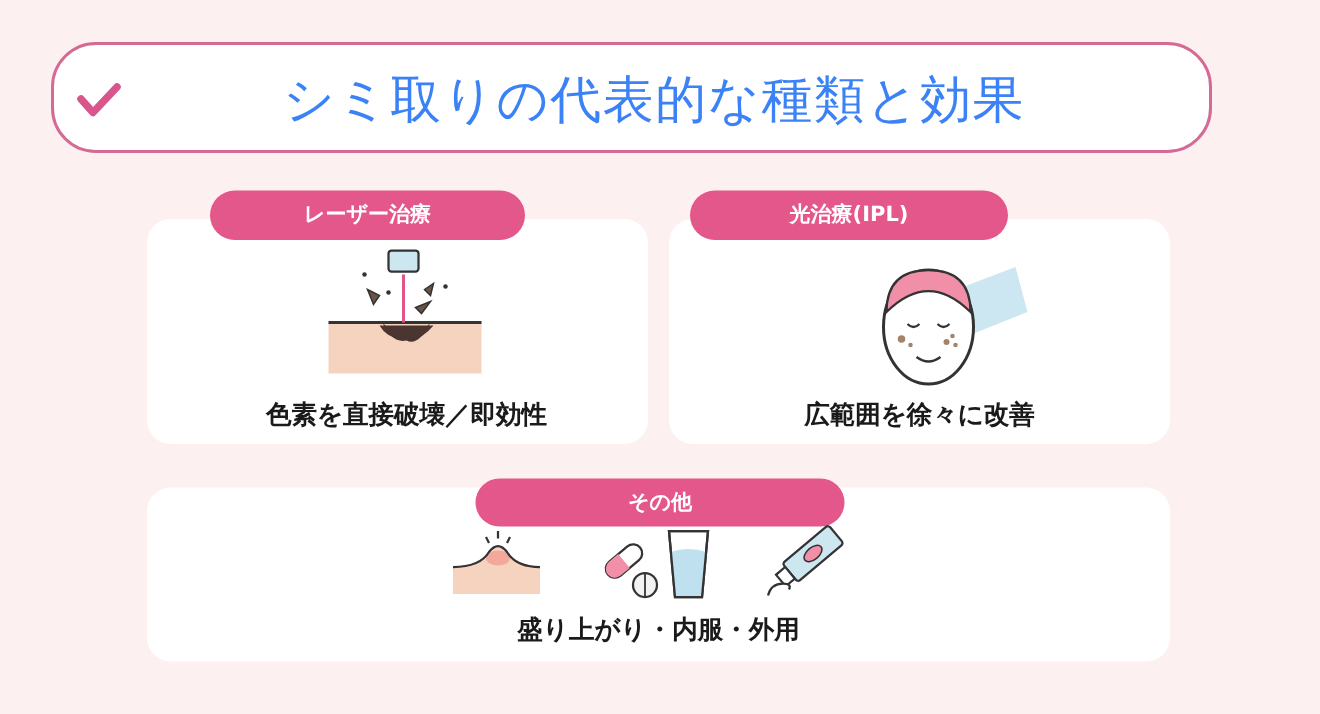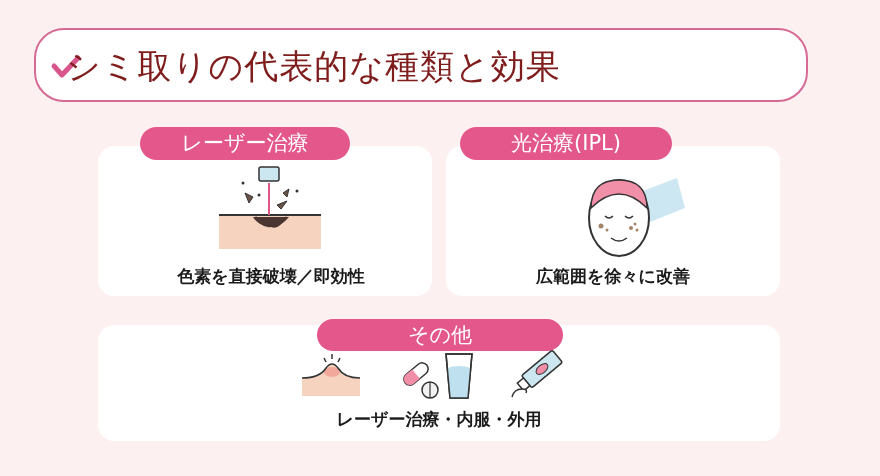--- a/index.html
+++ b/index.html
@@ -4,33 +4,33 @@
 <style>
   * { box-sizing: border-box; margin: 0; padding: 0; }
   html, body { width: 880px; height: 476px; overflow: hidden; }
   body { background: #fdf0f1; font-family: "DejaVu Sans", sans-serif; position: relative; }
   .title-box {
     position: absolute; left: 34px; top: 28px; width: 774px; height: 74px;
     background: #fff; border: 2px solid #d56a94; border-radius: 30px;
   }
   .title-check { position: absolute; left: 12px; top: 20px; width: 36px; height: 32px; }
   .title-text {
-    position: absolute; left: 0; right: 0; top: 14px; 
+    position: absolute; left: 0; right: 0; top: 14px; text-align: center;
     padding-left: 30px;
-    font-family: "DejaVu Serif", serif; font-size: 34px; color: #7f1d1d; letter-spacing: 1px;
+    font-family: "DejaVu Serif", serif; font-size: 34px; color: #3b82f6; letter-spacing: 1px;
   }
   .card {
     position: absolute; background: #fff; border-radius: 16px;
   }
   .card-laser { left: 98px; top: 146px; width: 334px; height: 150px; }
   .card-ipl { left: 446px; top: 146px; width: 334px; height: 150px; }
   .card-other { left: 98px; top: 325px; width: 682px; height: 116px; }
   .pill {
     position: absolute; height: 33px; border-radius: 17px; background: #e3578a;
-    color: #fff; font-weight: normal; font-size: 21px; text-align: center; line-height: 33px;
+    color: #fff; font-weight: bold; font-size: 14px; text-align: center; line-height: 33px;
   }
   .pill-laser { left: 140px; top: 127px; width: 210px; }
   .pill-ipl { left: 460px; top: 127px; width: 212px; }
   .pill-other { left: 317px; top: 319px; width: 246px; height: 32px; line-height: 32px; }
   .caption {
     position: absolute; font-weight: bold; font-size: 17px; color: #1a1a1a; text-align: center;
   }
   .cap-laser { left: 98px; width: 334px; top: 265px; padding-left: 12px; }
   .cap-ipl { left: 446px; width: 334px; top: 265px; }
   .cap-other { left: 98px; width: 682px; top: 408px; }
@@ -103,13 +103,13 @@
   <path d="M46,4 L72,4 L68,48 L50,48Z" fill="none" stroke="#333" stroke-width="1.5"></path>
 </svg>
 <svg class="ill" style="left:508px;top:345px;" width="60" height="56" viewBox="0 0 60 56">
   <g transform="rotate(-40 34 24)">
     <rect x="14" y="16" width="40" height="16" rx="2" fill="#cce7f0" stroke="#333" stroke-width="1.5"></rect>
     <ellipse cx="34" cy="24" rx="7" ry="4" fill="#f28fa8" stroke="#333" stroke-width="1"></ellipse>
     <rect x="6" y="19" width="8" height="10" fill="#fff" stroke="#333" stroke-width="1.5"></rect>
   </g>
   <path d="M4,52 Q6,44 14,44 Q20,44 18,48" fill="#fff" stroke="#333" stroke-width="1.5"></path>
 </svg>
-<div class="caption cap-other">レーザー治療・内服・外用</div>
+<div class="caption cap-other">盛り上がり・内服・外用</div>
 
 </body></html>

